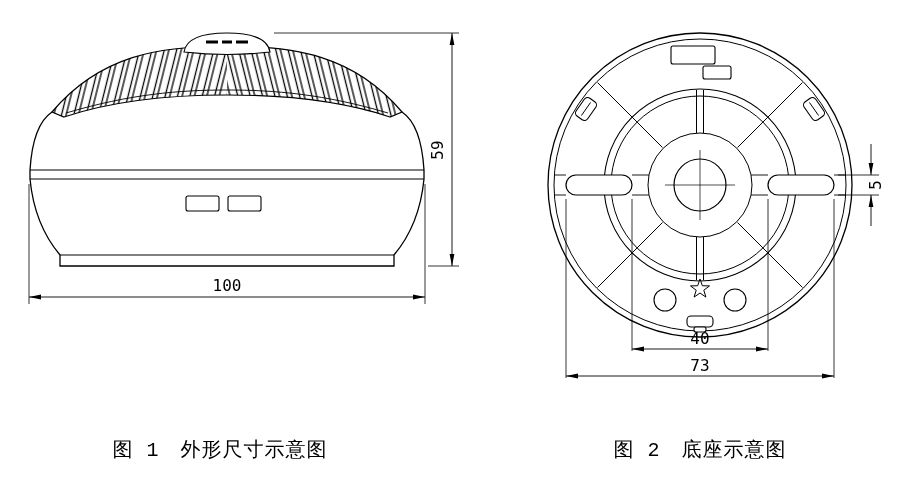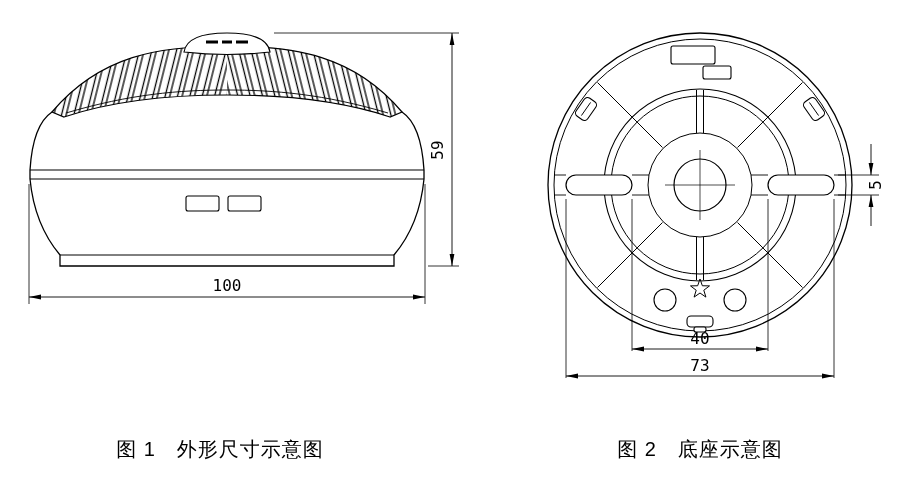--- a/index.html
+++ b/index.html
@@ -1,21 +1,21 @@
 <!DOCTYPE html>
 <html><head>
 <meta charset="utf-8">
 <style>
   html,body{margin:0;padding:0;background:#ffffff;}
   body{width:906px;height:485px;position:relative;font-family:"Liberation Sans",sans-serif;}
   .canvas{position:absolute;left:0;top:0;width:906px;height:485px;background:#ffffff;overflow:hidden;}
   svg{position:absolute;left:0;top:0;}
   .caption{
     position:absolute;top:436px;color:#000;
-    font-family:Liberation Sans, sans-serif;
+    font-family:Liberation Mono, monospace;
     font-size:20px;letter-spacing:1px;text-align:center;white-space:nowrap;
   }
   .caption-fig1{left:30px;width:380px;}
   .caption-fig2{left:500px;width:400px;}
   .dim{font-family:"DejaVu Sans Mono",monospace;font-size:16px;fill:#000;}
 </style>
 </head>
 <body>
 
 <div class="canvas">

